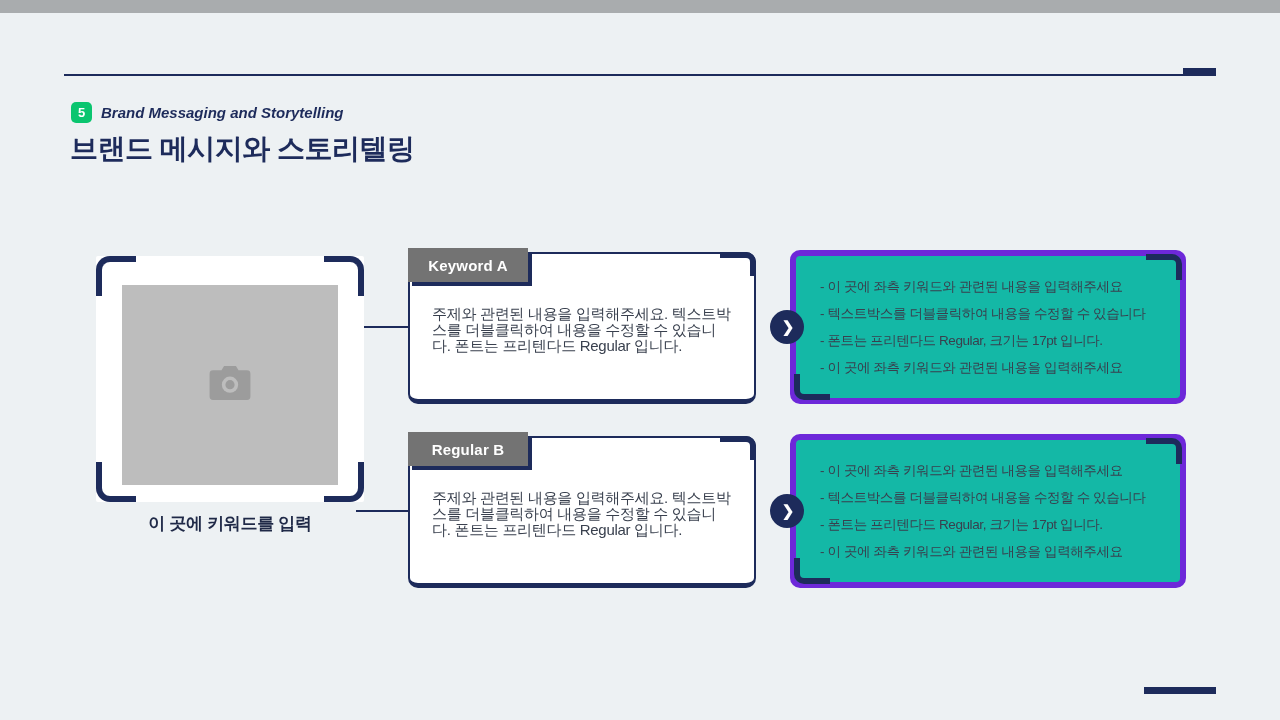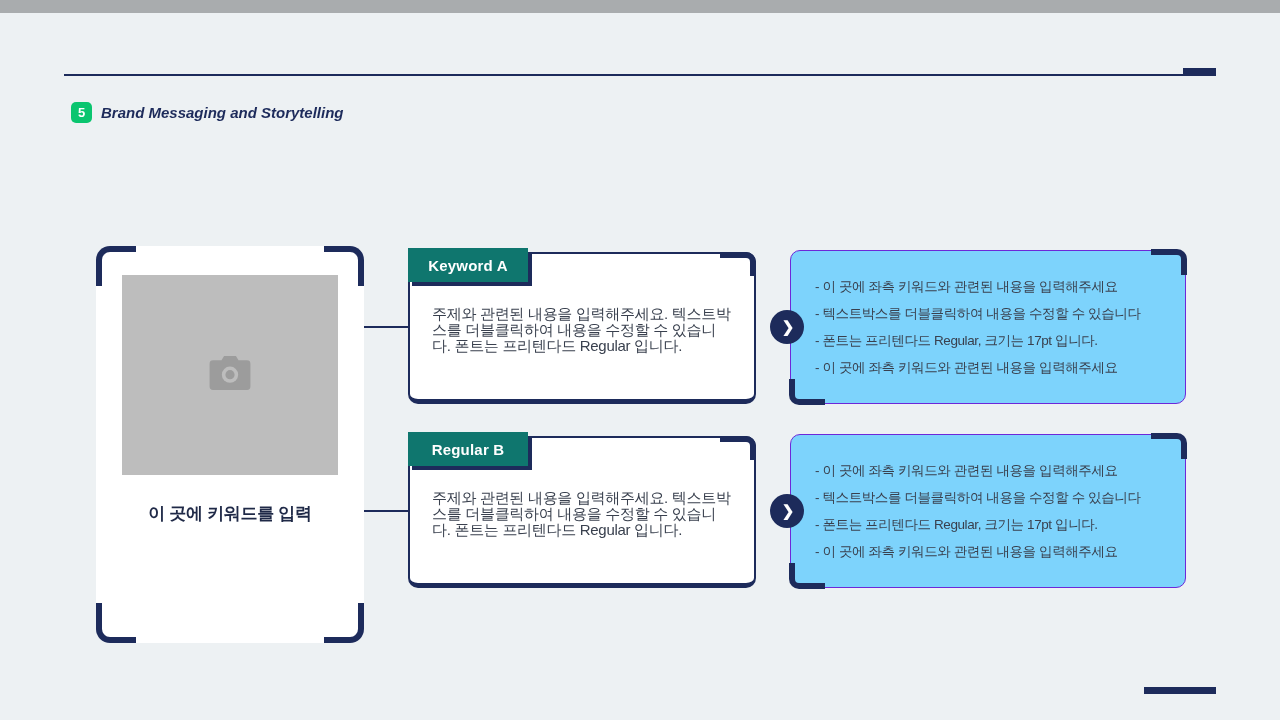--- a/index.html
+++ b/index.html
@@ -36,22 +36,22 @@
     font-size:28px; font-weight:800; color:#1d2b5b; letter-spacing:-0.5px;
   }
   
   .connector{
     position:absolute; height:2px; background:#1d2b5b; z-index:1;
   }
   .connector.c1{ left:356px; top:326px; width:60px; }
   .connector.c2{ left:356px; top:510px; width:60px; }
   
   .keyword-card{
-    position:absolute; left:96px; top:246px; width:268px; height:397px;
-    background:#ffffff; border-radius:14px; z-index:2;
+    position:absolute; left:96px; top:256px; width:268px; height:246px;
+    background:#ffffff; border-radius:2px; z-index:2;
   }
   .corner{ position:absolute; width:40px; height:40px; z-index:3; }
   .corner.tl{ top:0; left:0; border-top:6px solid #1d2b5b; border-left:6px solid #1d2b5b; border-top-left-radius:14px; }
   .corner.tr{ top:0; right:0; border-top:6px solid #1d2b5b; border-right:6px solid #1d2b5b; border-top-right-radius:14px; }
   .corner.bl{ bottom:0; left:0; border-bottom:6px solid #1d2b5b; border-left:6px solid #1d2b5b; border-bottom-left-radius:14px; }
   .corner.br{ bottom:0; right:0; border-bottom:6px solid #1d2b5b; border-right:6px solid #1d2b5b; border-bottom-right-radius:14px; }
   .image-placeholder{
     position:absolute; left:26px; top:29px; width:216px; height:200px;
     background:#bdbdbd; display:flex; align-items:center; justify-content:center;
   }
@@ -66,21 +66,21 @@
   
   .mid-box{
     position:absolute; left:408px; width:348px; height:152px;
     background:#fff; border:2px solid #1d2b5b; border-bottom-width:5px;
     border-radius:10px; z-index:2;
   }
   .mid-box.a{ top:252px; }
   .mid-box.b{ top:436px; }
   .kw-tab{
     position:absolute; top:-6px; left:-2px; width:120px; height:34px;
-    background:#0f766e; color:#fff; font-size:15px; font-weight:700;
+    background:#737373; color:#fff; font-size:15px; font-weight:700;
     display:flex; align-items:center; justify-content:center;
     box-shadow:4px 4px 0 #1d2b5b; z-index:4; letter-spacing:0.2px;
   }
   .mid-body{
     padding:52px 20px 0 22px;
     font-size:15px; line-height:16px; color:#39404e;
     word-break:break-all; letter-spacing:-0.3px;
   }
   .mid-corner-tr{
     position:absolute; top:-2px; right:-2px; width:36px; height:24px;
@@ -92,21 +92,21 @@
     position:absolute; left:770px; width:34px; height:34px;
     background:#1d2b5b; border-radius:50%; z-index:5;
     display:flex; align-items:center; justify-content:center;
     color:#fff; font-size:15px; font-weight:700; padding-left:2px;
   }
   .arrow-circle.a{ top:310px; }
   .arrow-circle.b{ top:494px; }
   
   .detail-box{
     position:absolute; left:790px; width:396px; height:154px;
-    background:#7dd3fc; border:1px solid #6d28d9; border-radius:10px; z-index:2;
+    background:#14b8a6; border:6px solid #6d28d9; border-radius:10px; z-index:2;
     display:flex; flex-direction:column; justify-content:center;
     padding:0 14px 0 24px;
   }
   .detail-box.a{ top:250px; }
   .detail-box.b{ top:434px; }
   .detail-line{
     font-size:13.5px; line-height:27px; color:#39404e;
     letter-spacing:-0.4px; white-space:nowrap;
   }
   .rb-corner-tr{
@@ -128,20 +128,21 @@
 <body>
 
 <div class="stage">
 
   <div class="top-strip"></div>
 
   <div class="top-rule"></div>
   <div class="top-rule-accent"></div>
   <div class="badge">5</div>
   <div class="subtitle">Brand Messaging and Storytelling</div>
+  <div class="title">브랜드 메시지와 스토리텔링</div>
 
   <div class="connector c1"></div>
   <div class="connector c2"></div>
 
   <div class="keyword-card">
     <div class="corner tl"></div>
     <div class="corner tr"></div>
     <div class="corner bl"></div>
     <div class="corner br"></div>
     <div class="image-placeholder">

